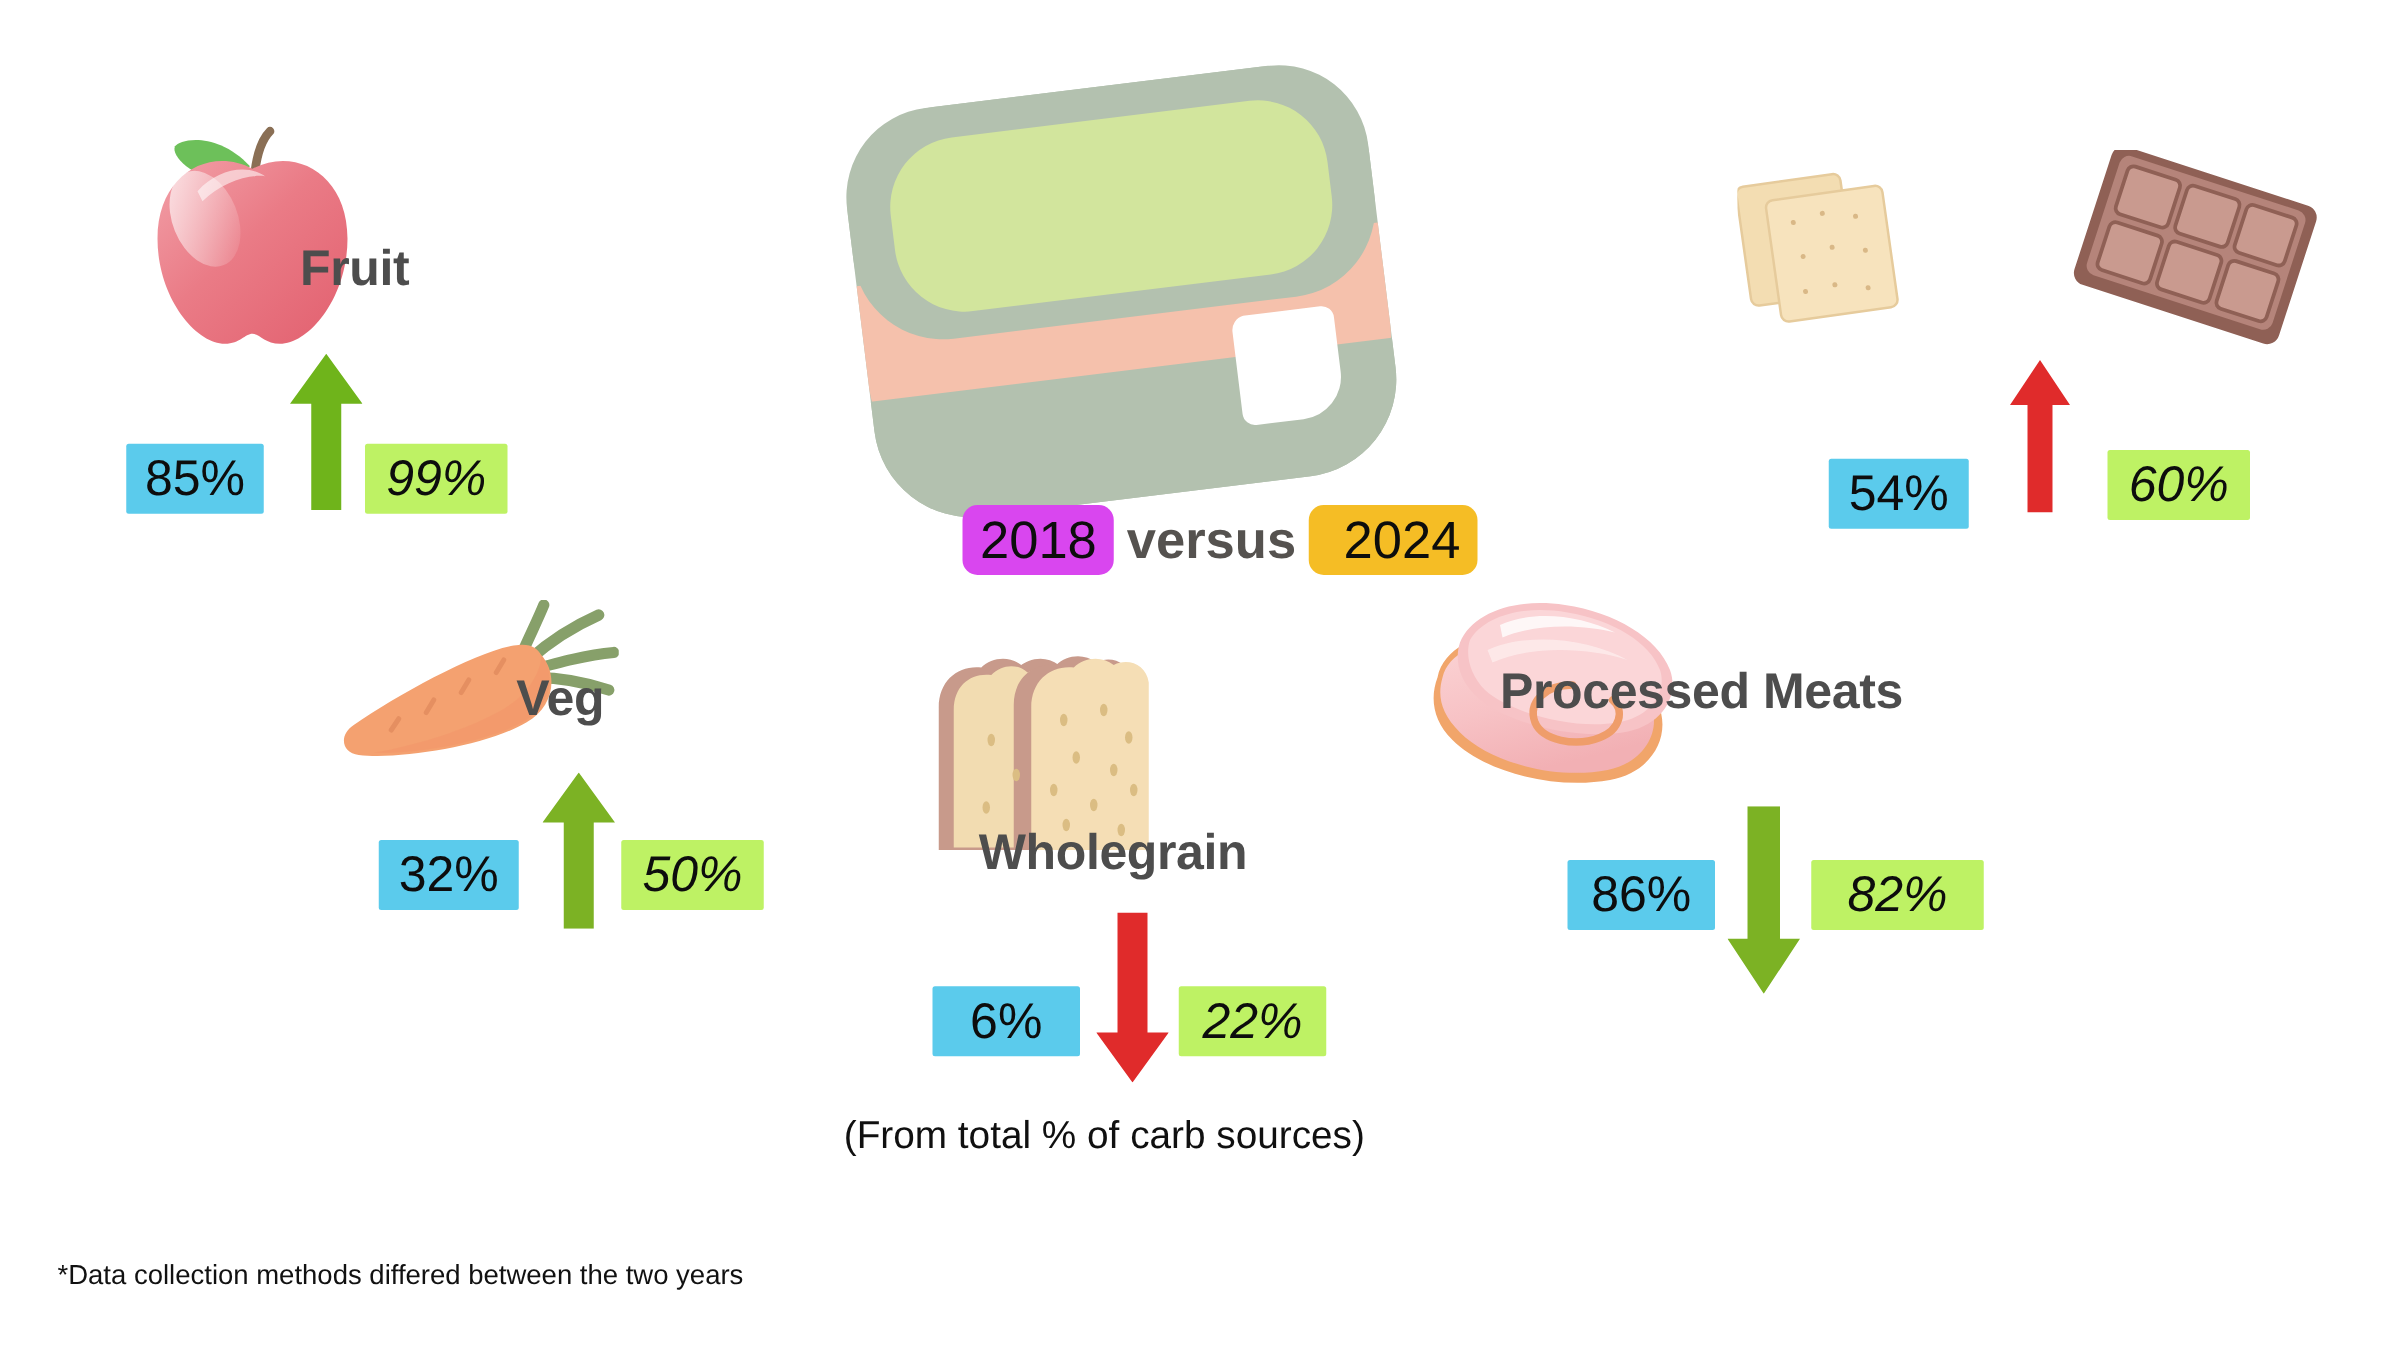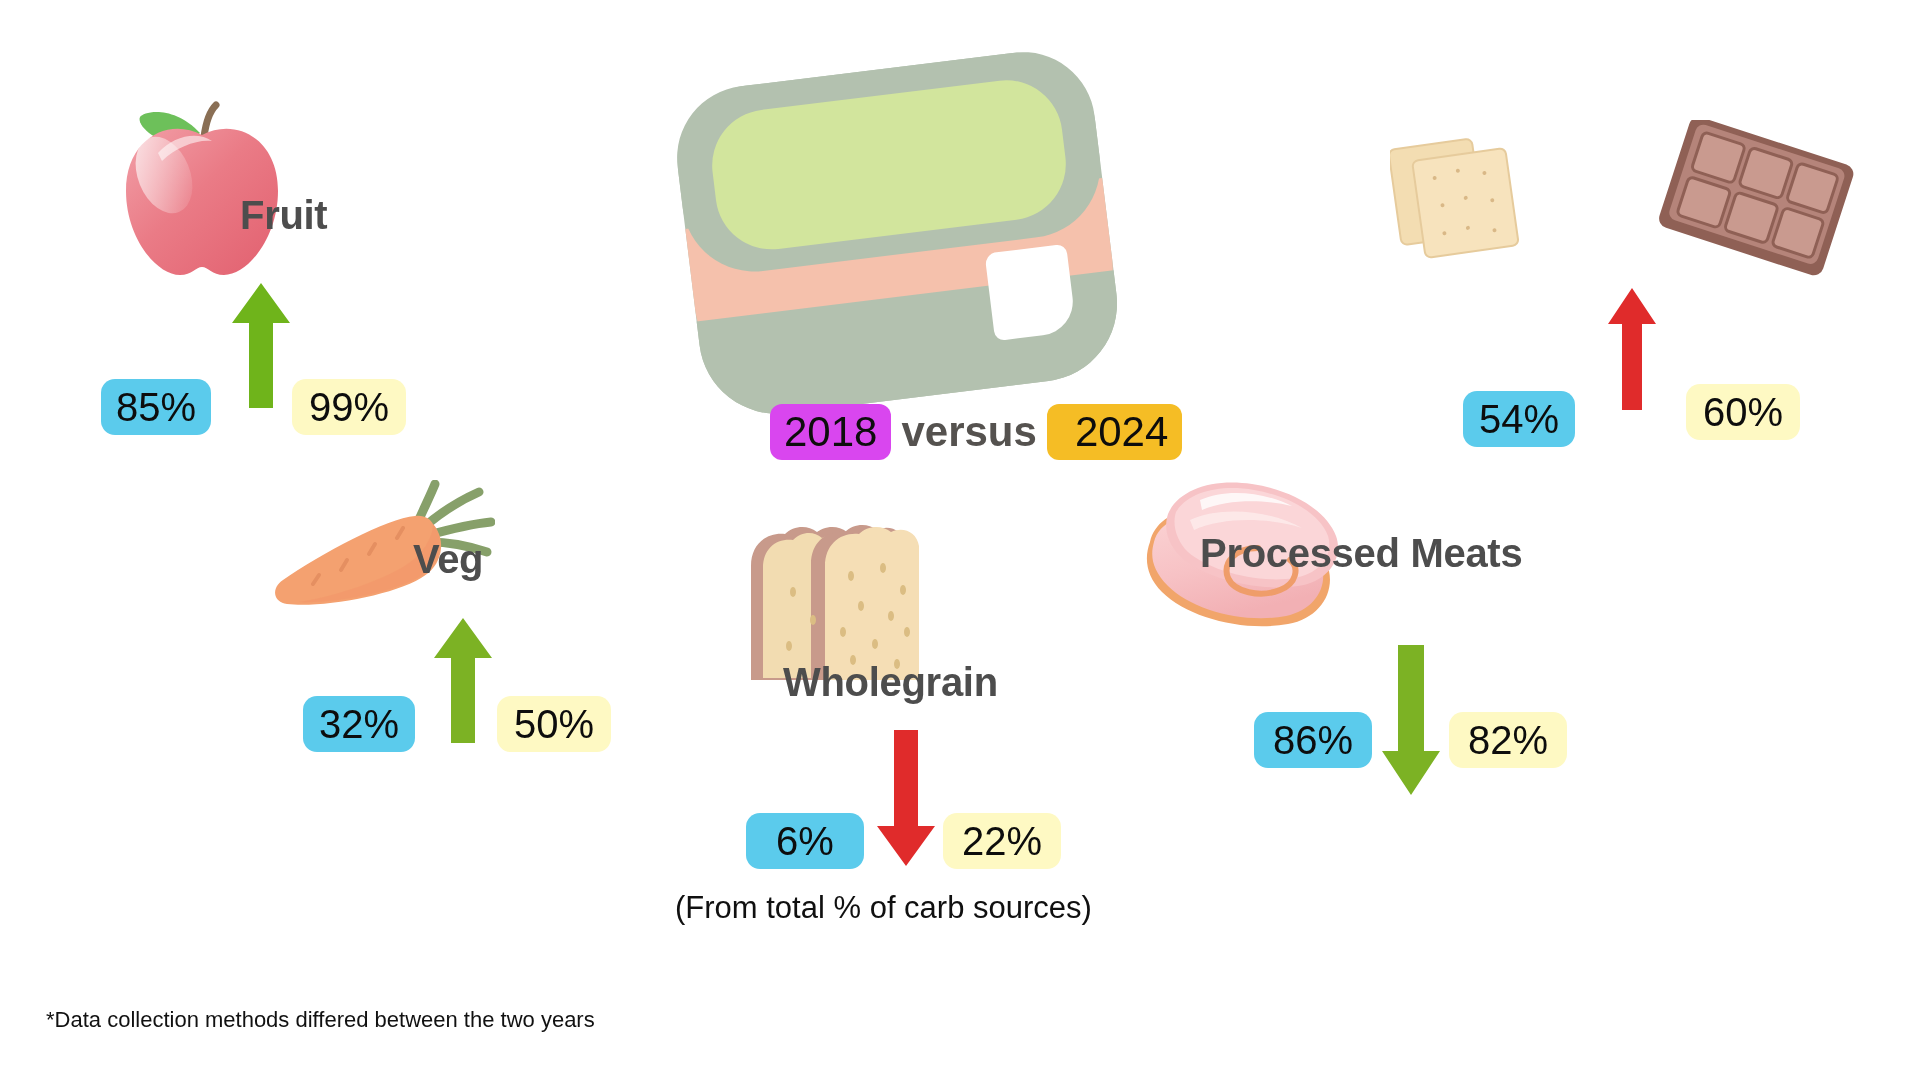--- a/index.html
+++ b/index.html
@@ -35,34 +35,33 @@
     color:#4d4d4d;
     white-space:nowrap;
     z-index:30;
     letter-spacing:-0.3px;
   }
 
   
   .badge{
     position:absolute;
     display:flex;align-items:center;justify-content:center;
-    border-radius:14px;
+    border-radius:2px;
     font-size:40px;
     font-weight:500;
     color:#0d0d0d;
     letter-spacing:0px;
     height:56px;
     padding:0 16px;
     box-sizing:border-box;
     z-index:25;
     white-space:nowrap;
-    margin-top:24px;
   }
   .badge.blue{background:#5bcbec;}
-  .badge.yellow{background:#fef9c3;}
+  .badge.yellow{background:#bef264;font-style:italic;}
 
   
   .legend{
     position:absolute;
     left:770px; top:404px;
     display:flex;align-items:center;
     z-index:45;
   }
   .legend .chip{
     display:flex;align-items:center;justify-content:center;
@@ -325,17 +324,17 @@
     </svg>
   </div>
   <div class="cat-label" style="left:1200px;top:531px;">Processed Meats</div>
 
   <div class="arrow" style="left:1382px;top:645px;width:58px;height:150px;">
     <svg viewBox="0 0 58 150" width="58" height="150" aria-hidden="true">
       <path d="M29 150 L58 106 H42 V0 H16 V106 H0 Z" fill="#7cb224"></path>
     </svg>
   </div>
   <div class="badge blue" style="left:1254px;top:688px;width:118px;">86%</div>
-  <div class="badge yellow" style="left:1449px;top:688px;width:118px;">82%</div>
+  <div class="badge yellow" style="left:1449px;top:688px;width:138px;">82%</div>
 
   <div class="footnote">*Data collection methods differed between the two years</div>
 
 </div>
 
 </body></html>

